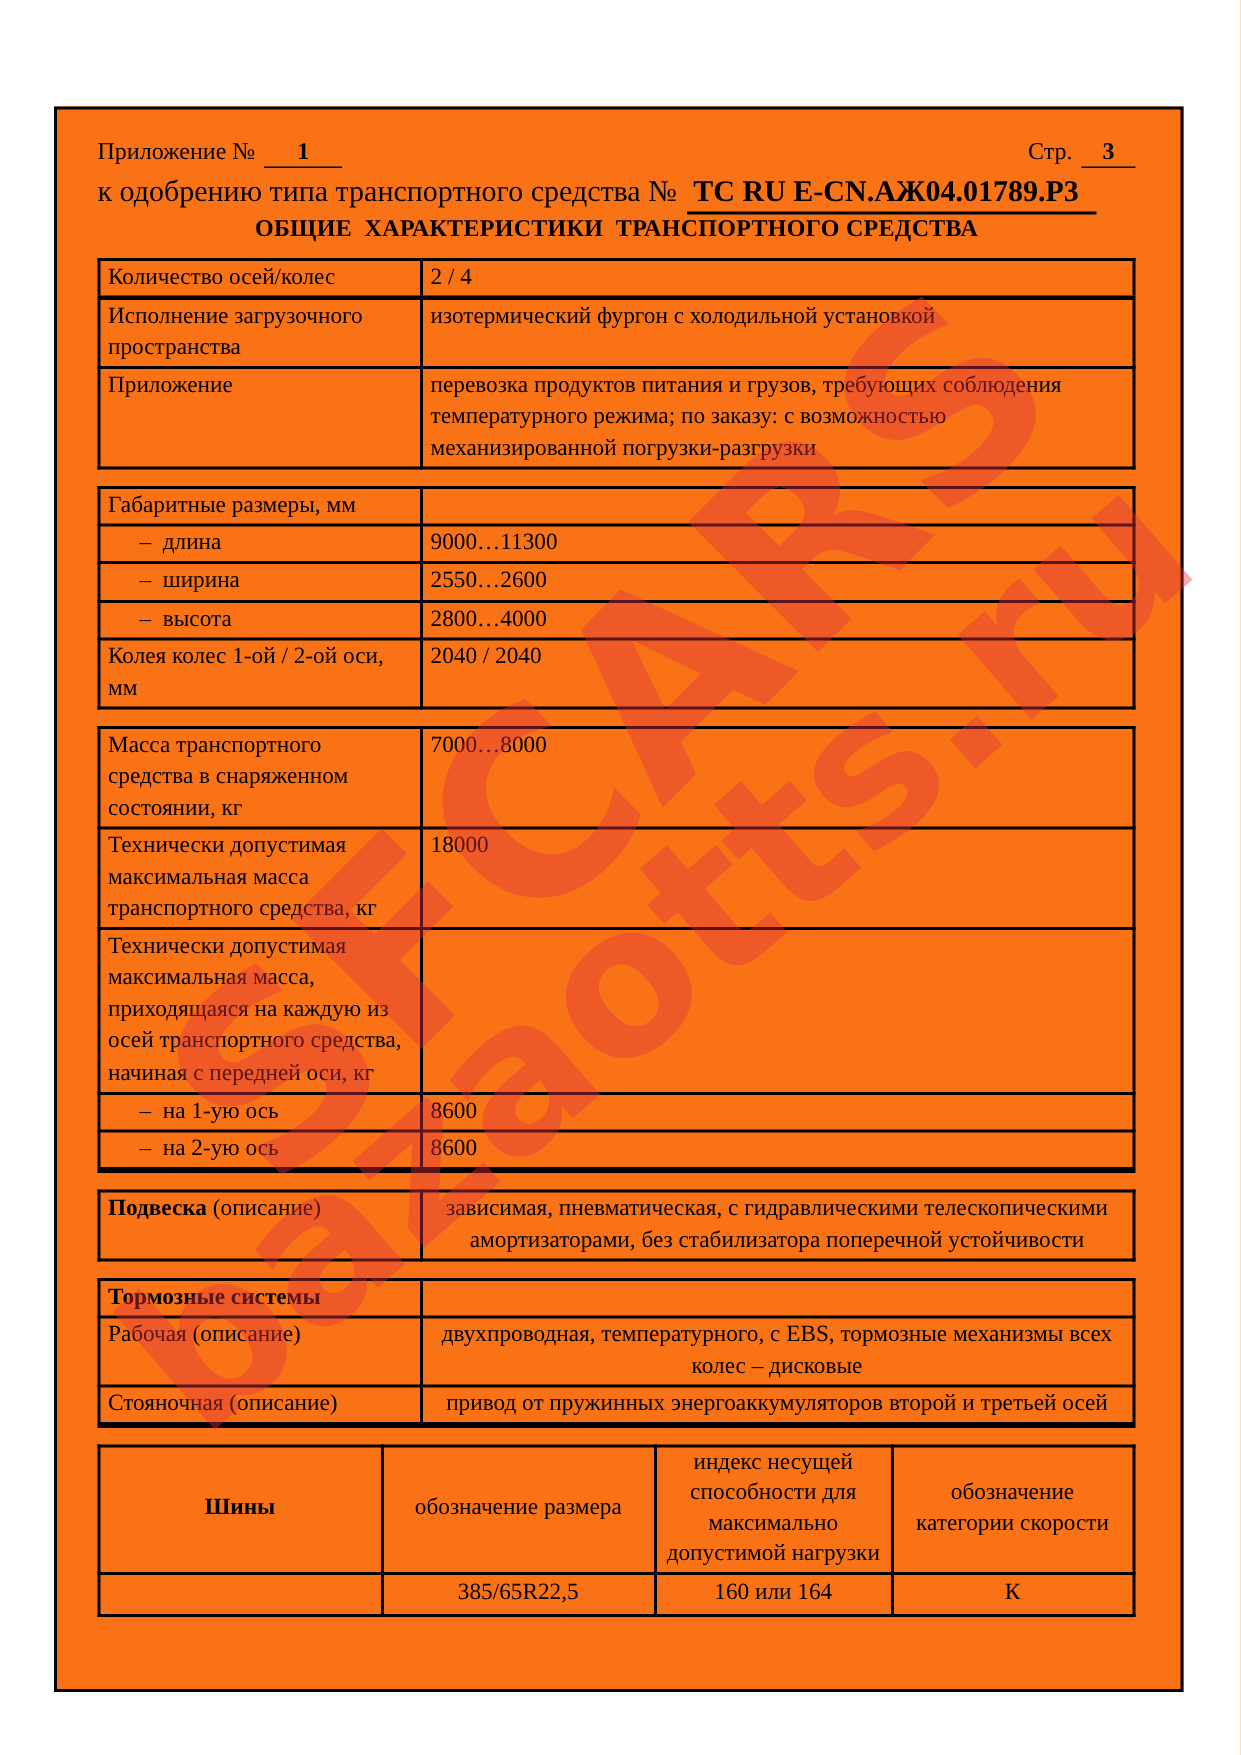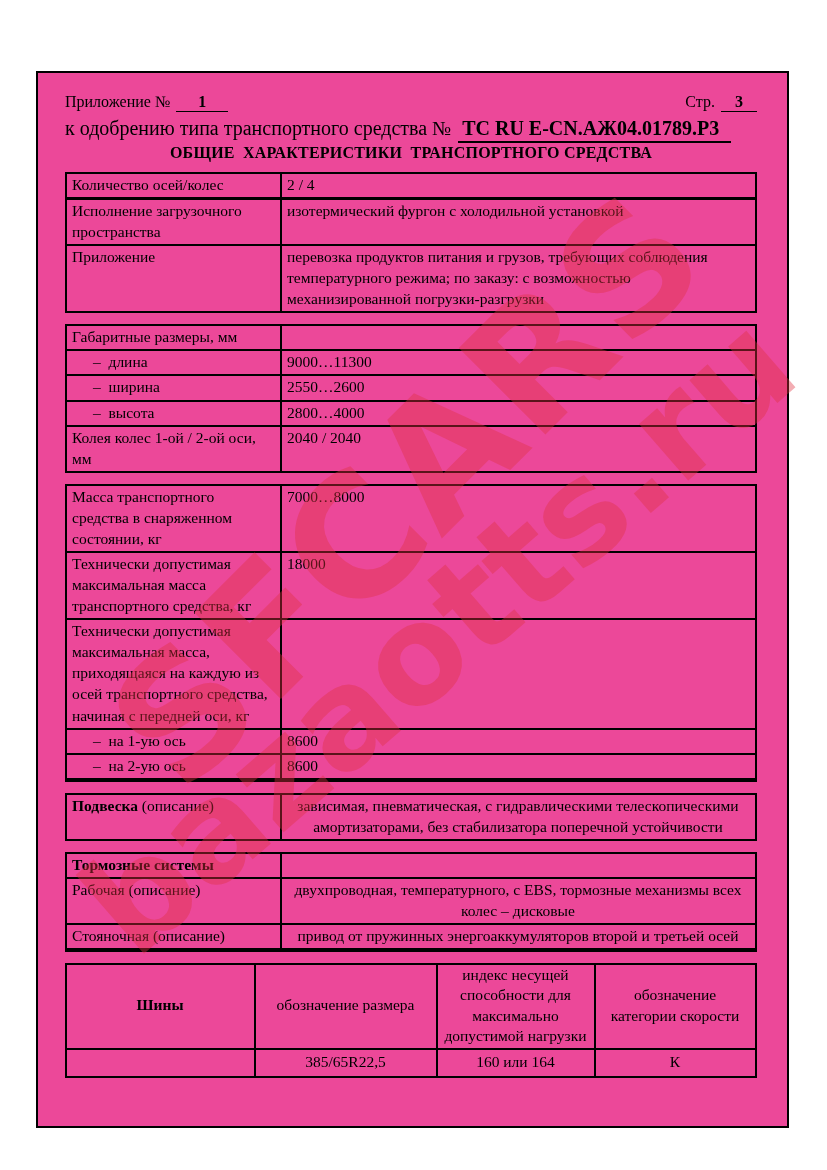--- a/index.html
+++ b/index.html
@@ -2,21 +2,21 @@
 <html><head>
 <meta charset="utf-8">
 <style>
   html,body { margin:0; padding:0; background:#ffffff; }
   body {
     width:827px; height:1170px; position:relative; overflow:hidden;
     font-family:"Liberation Serif","DejaVu Serif",serif; color:#000;
   }
   .page {
     position:absolute; left:36px; top:71px; width:753px; height:1057px;
-    border:2px solid #000; background:#ec4899; box-sizing:border-box;
+    border:2px solid #000; background:#f97316; box-sizing:border-box;
   }
   .content { padding:20px 30px 0 27px; }
 
   .hdr-row1 { display:flex; justify-content:space-between; font-size:16px; align-items:flex-end; }
   .blank-num {
     display:inline-block; min-width:52px; text-align:center; font-weight:bold;
     border-bottom:1.6px solid #000; line-height:1.05; margin-left:6px;
   }
   .blank-num.pg { min-width:36px; }
   .hdr-row2 { font-size:20px; margin-top:5px; }

